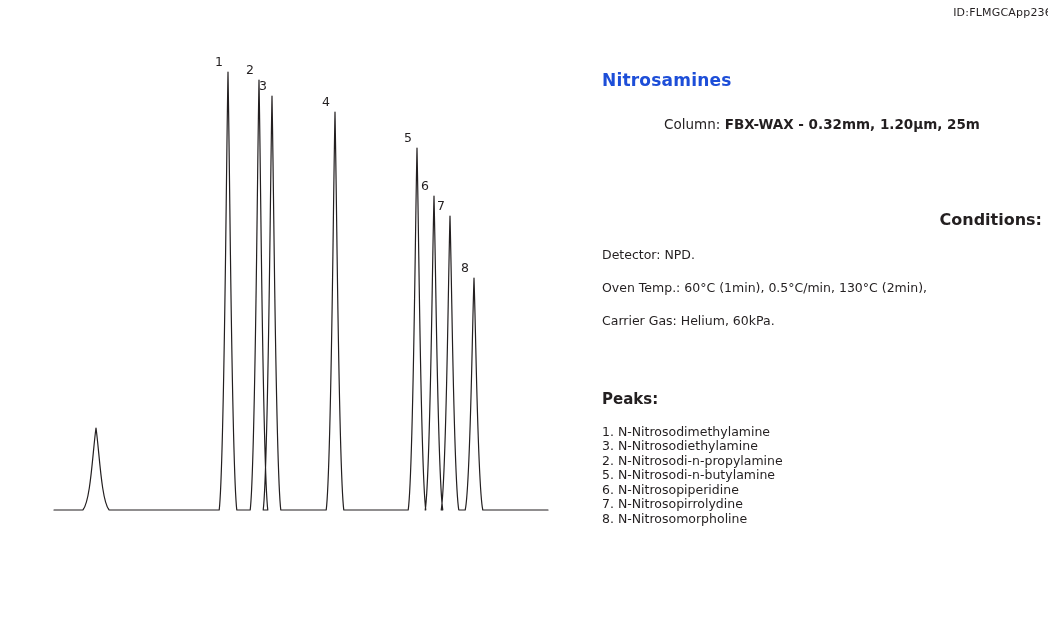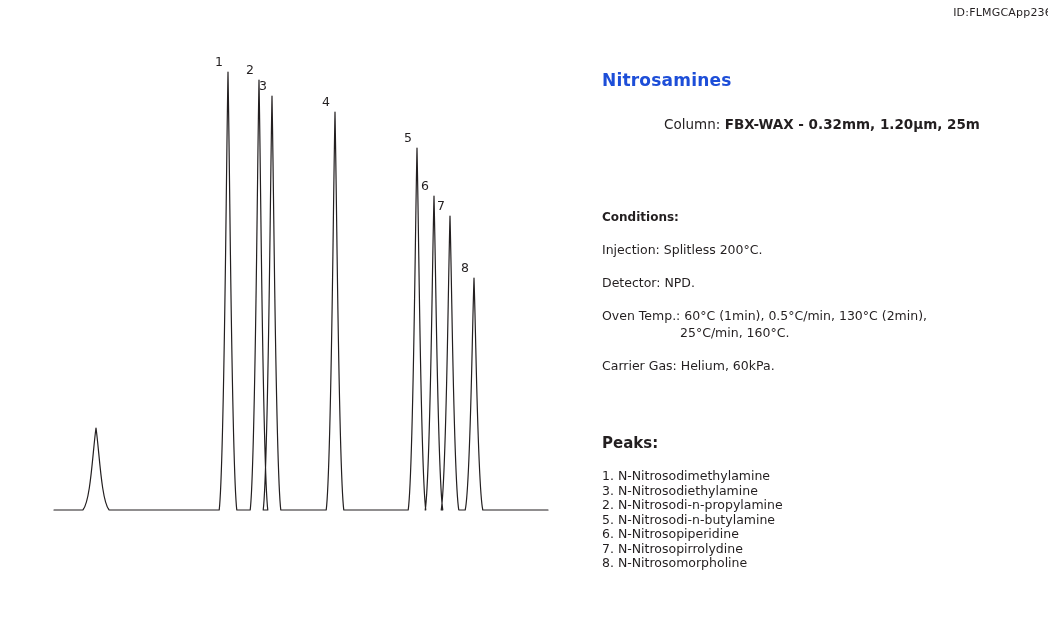--- a/index.html
+++ b/index.html
@@ -60,23 +60,24 @@
     color: #231f20;
     text-align: center;
   }
   .column-line .col-value {
     font-weight: bold;
   }
   .cond-block {
     margin-top: 78px;
   }
   .cond-heading {
-    font-size: 12px;
+    font-size: 16px;
     font-weight: bold;
     margin: 0 0 18px 0;
+    text-align: right;
   }
   .cond-row {
     font-size: 12.5px;
     margin: 0 0 16px 0;
     line-height: 1.35;
   }
   .cond-row .cont {
     display: block;
     padding-left: 78px;
   }
@@ -124,23 +125,22 @@
 
     <h1 class="info-title">Nitrosamines</h1>
 
     <p class="column-line">
       <span>Column: </span><span class="col-value">FBX-WAX - 0.32mm, 1.20µm, 25m</span>
     </p>
 
     <div class="cond-block">
       <div class="cond-heading">Conditions:</div>
       <div id="conditions-list">
-          <p class="cond-row"><span>Injection: Splitless 200°C.</span></p>
           <p class="cond-row"><span>Detector: NPD.</span></p>
-          <p class="cond-row"><span>Oven Temp.: 60°C (1min), 0.5°C/min, 130°C (2min),</span><span class="cont">25°C/min, 160°C.</span></p>
+          <p class="cond-row"><span>Oven Temp.: 60°C (1min), 0.5°C/min, 130°C (2min),</span></p>
           <p class="cond-row"><span>Carrier Gas: Helium, 60kPa.</span></p>
         </div>
     </div>
 
     <div class="peaks-block">
       <div class="peaks-heading">Peaks:</div>
       <div id="peaks-list">
           <p class="peak-item">1. N-Nitrosodimethylamine</p>
           <p class="peak-item">3. N-Nitrosodiethylamine</p>
           <p class="peak-item">2. N-Nitrosodi-n-propylamine</p>

